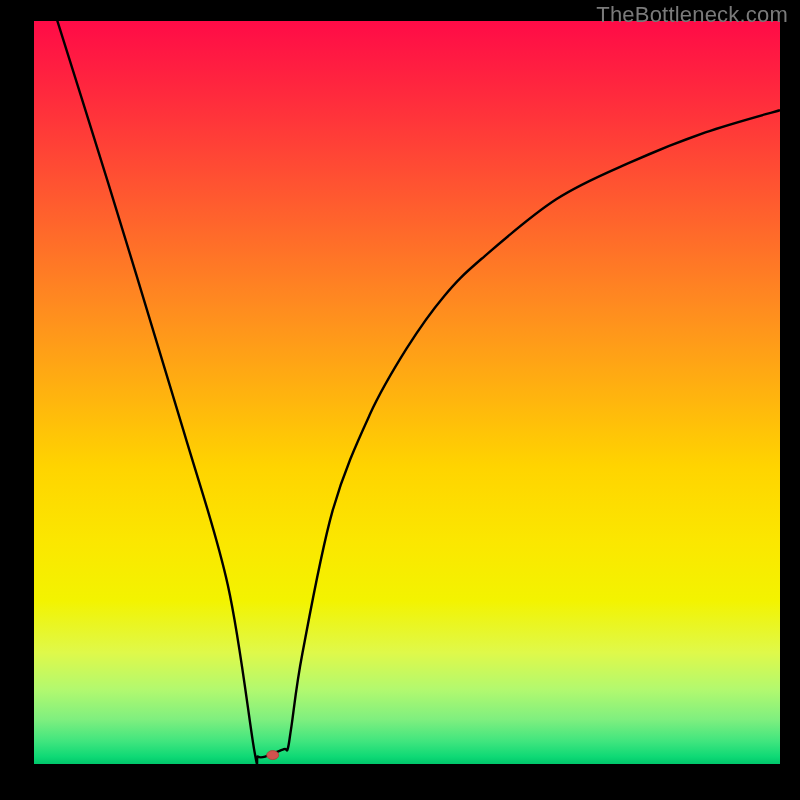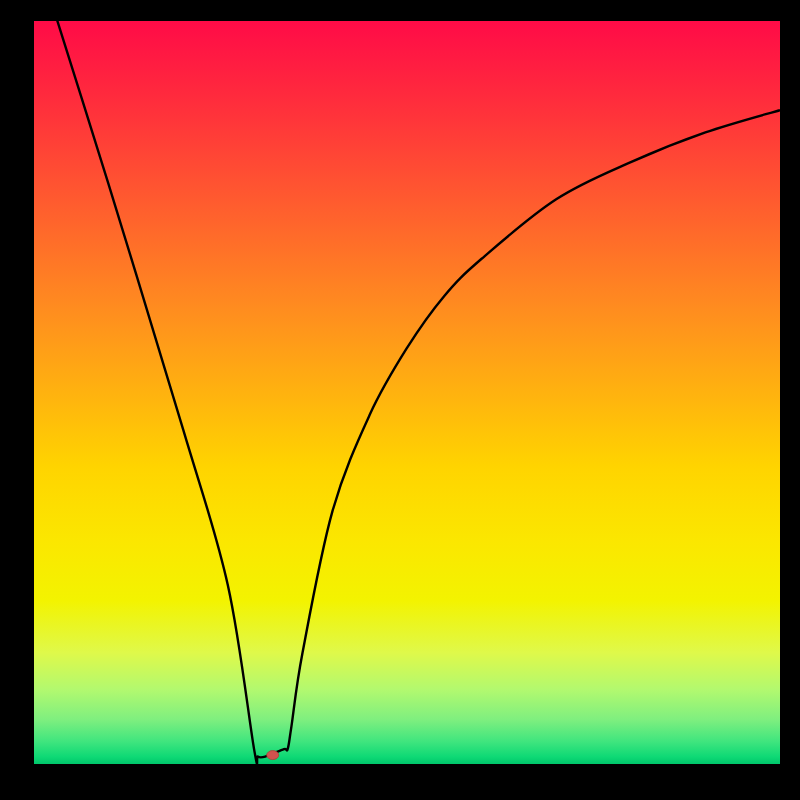--- a/index.html
+++ b/index.html
@@ -72,20 +72,21 @@
     fill: #d1524e;
     stroke: #b13b37;
     stroke-width: 0.8;
   }
 </style>
 </head>
 <body>
 
 <div class="frame">
 
+  <div class="watermark">TheBottleneck.com</div>
 
   <div class="plot-area">
     <div class="gradient-bg"></div>
 
     <svg class="curve-layer" viewBox="0 0 746 743" preserveAspectRatio="none">
       <path id="curve-path" class="curve" d="M 0.00 -74.30 C 12.43 -34.67, 49.73 82.97, 74.60 163.46 C 99.47 243.95, 129.31 341.78, 149.20 408.65 C 169.09 475.52, 182.15 511.43, 193.96 564.68 C 205.77 617.93, 215.10 699.66, 220.07 728.14 C 225.04 756.62, 221.93 734.33, 223.80 735.57 C 225.66 736.81, 226.91 736.81, 231.26 735.57 C 235.61 734.33, 246.18 729.38, 249.91 728.14 C 253.64 726.90, 252.40 731.86, 253.64 728.14 C 254.88 724.42, 254.88 721.95, 257.37 705.85 C 259.86 689.75, 261.72 667.46, 268.56 631.55 C 275.40 595.64, 287.21 530.01, 298.40 490.38 C 309.59 450.75, 323.27 421.03, 335.70 393.79 C 348.13 366.55, 360.57 346.73, 373.00 326.92 C 385.43 307.11, 397.87 289.77, 410.30 274.91 C 422.73 260.05, 428.95 253.86, 447.60 237.76 C 466.25 221.66, 497.33 194.42, 522.20 178.32 C 547.07 162.22, 571.93 152.31, 596.80 141.17 C 621.67 130.02, 646.53 120.12, 671.40 111.45 C 696.27 102.78, 733.57 92.87, 746.00 89.16"></path>
       <ellipse id="marker-dot" class="marker" cx="238.72" cy="734.08" rx="6" ry="4.5"></ellipse>
     </svg>
   </div>
 

